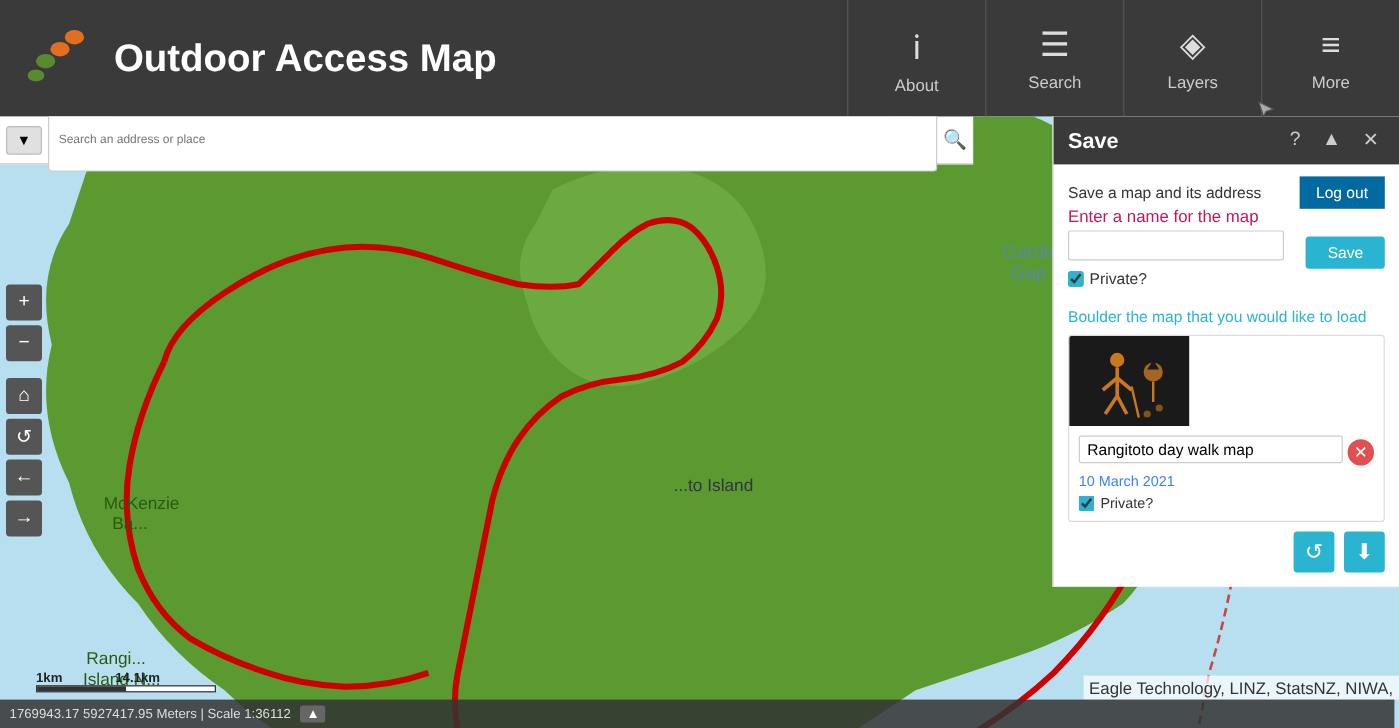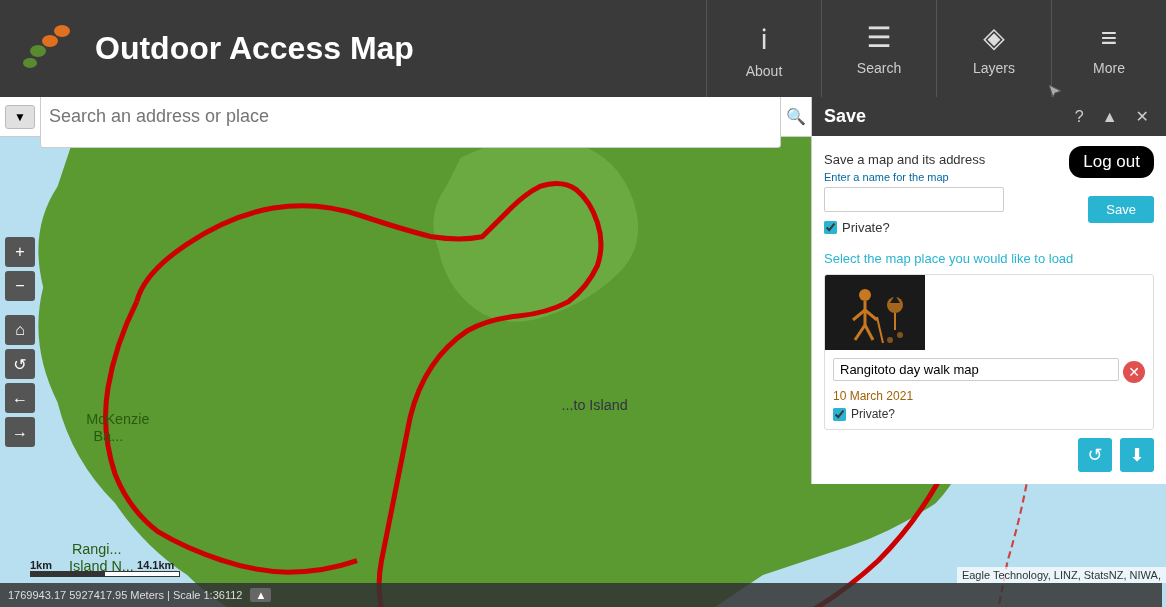--- a/index.html
+++ b/index.html
@@ -153,21 +153,21 @@
       bottom: 30px;
       left: 30px;
       z-index: 200;
     }
 
     
     #save-panel {
       position: absolute;
       top: 97px;
       right: 0;
-      width: 355px;
+      width: 289px;
       background: white;
       z-index: 300;
       border-left: 1px solid #ccc;
       display: flex;
       flex-direction: column;
     }
     #save-panel-header {
       background: #3a3a3a;
       color: white;
       padding: 8px 12px;
@@ -323,21 +323,21 @@
       display: flex;
       align-items: center;
       justify-content: center;
     }
 
     
     #attribution {
       position: absolute;
       bottom: 24px;
       right: 0;
-      font-size: 11px;
+      font-size: 14px;
       color: #333;
       background: rgba(255,255,255,0.7);
       padding: 2px 5px;
       z-index: 200;
     }
 
     
     #cursor-dot {
       position: absolute;
       top: 83px;
@@ -410,36 +410,36 @@
     <text x="65" y="317" fill="#2a5a10" font-size="10" font-family="Arial">Ba...</text>
     <text x="50" y="395" fill="#2a5a10" font-size="10" font-family="Arial">Rangi...</text>
     <text x="48" y="407" fill="#2a5a10" font-size="10" font-family="Arial">Island N...</text>
     <text x="390" y="295" fill="#334" font-size="10" font-family="Arial">...to Island</text>
 
     <path d="M680,0 Q690,50 700,100 Q710,150 720,200 Q730,250 720,300 Q715,350 700,400 Q690,450 680,510" fill="none" stroke="#cc4444" stroke-width="1.5" stroke-dasharray="5,3"></path>
   </svg>
 
   <div id="search-bar" style="position:absolute;top:0;left:0;right:355px;height:40px;background:white;display:flex;align-items:center;padding:0 5px;gap:5px;z-index:200;border-bottom:1px solid #ccc;">
     <button id="dropdown-btn">▼</button>
-    <input id="search-input" type="text" style="flex: 1 1 0%; border: 1px solid rgb(204, 204, 204); border-radius: 3px; padding: 20px 8px; font-size: 18px; outline: none;" placeholder="Search an address or place">
+    <input id="search-input" type="text" style="flex: 1 1 0%; border: 1px solid rgb(204, 204, 204); border-radius: 3px; padding: 20px 8px; font-size: 10px; outline: none;" placeholder="Search an address or place">
     <button id="search-btn">🔍</button>
   </div>
 
   <div id="left-toolbar">
     <button class="tool-btn">+</button>
     <button class="tool-btn">−</button>
     <div style="height:6px;"></div>
     <button class="tool-btn">⌂</button>
     <button class="tool-btn">↺</button>
     <button class="tool-btn">←</button>
     <button class="tool-btn">→</button>
   </div>
 
   <div id="scale-bar" style="position:absolute;bottom:30px;left:30px;z-index:200;">
-    <div style="display:flex;align-items:center;gap:85px;margin-top:24px;">
+    <div style="display:flex;align-items:center;gap:44px;margin-top:24px;">
       <span style="font-size:11px;font-weight:bold;color:#222;">1km</span>
       <span style="font-size:11px;font-weight:bold;color:#222;">14.1km</span>
     </div>
     <div style="width:150px;height:6px;background:linear-gradient(to right, #333 50%, white 50%);border:1px solid #333;"></div>
   </div>
 
   <div id="attribution">
     <span>Eagle Technology, LINZ, StatsNZ, NIWA,</span>
   </div>
 
@@ -451,36 +451,36 @@
 
 <div id="save-panel">
   <div id="save-panel-header">
     <span id="save-panel-title">Save</span>
     <button class="panel-header-btn">?</button>
     <button class="panel-header-btn">▲</button>
     <button class="panel-header-btn">✕</button>
   </div>
   <div id="save-panel-body" style="padding:12px;position:relative;">
 
-    <button id="logout-btn" style="position:absolute;top:10px;right:12px;background:#000000;color:white;border:none;border-radius:13px;padding:6px 14px;cursor:pointer;font-size:17px;">Log out</button>
+    <button id="logout-btn" style="position:absolute;top:10px;right:12px;background:#0369a1;color:white;border:none;border-radius:0;padding:6px 14px;cursor:pointer;font-size:13px;">Log out</button>
 
     <div id="save-section">
       <div id="save-description" style="font-size:13px;color:#333;margin-bottom:4px;margin-top:4px;">Save a map and its address</div>
-      <div id="save-name-label" style="font-size:11px;color:#0369a1;margin-bottom:4px;">Enter a name for the map</div>
+      <div id="save-name-label" style="font-size:14px;color:#be185d;margin-bottom:4px;">Enter a name for the map</div>
       <input id="save-name-input" type="text" style="width: 180px; border: 1px solid rgb(204, 204, 204); border-radius: 2px; padding: 4px 6px; font-size: 13px; margin-bottom: 8px; display: block;">
       <div id="private-checkbox-row" style="display:flex;align-items:center;gap:5px;margin-bottom:8px;">
         <input type="checkbox" id="private-check" checked="" style="accent-color: rgb(41, 181, 209);">
         <label for="private-check" style="font-size:13px;color:#333;">Private?</label>
       </div>
     </div>
 
     <button id="save-btn" style="position:absolute;top:60px;right:12px;background:#29b5d1;color:white;border:none;border-radius:3px;padding:6px 18px;cursor:pointer;font-size:13px;">Save</button>
 
     <div id="load-section">
-      <div id="load-section-title" style="font-size:13px;color:#29b5d1;margin-bottom:8px;">Select the map place you would like to load</div>
+      <div id="load-section-title" style="font-size:13px;color:#29b5d1;margin-bottom:8px;">Boulder the map that you would like to load</div>
 
       <div id="map-item" style="display:flex;align-items:stretch;border:1px solid #ddd;border-radius:3px;overflow:hidden;margin-bottom:8px;">
 
         <div id="map-item-thumb" style="width:100px;background:#1a1a1a;display:flex;align-items:center;justify-content:center;flex-shrink:0;">
           <svg width="80" height="75" viewBox="0 0 80 75">
 
             <rect width="80" height="75" fill="#1a1a1a"></rect>
 
             <circle cx="30" cy="20" r="6" fill="#c87820"></circle>
             <line x1="30" y1="26" x2="30" y2="50" stroke="#c87820" stroke-width="3"></line>
@@ -498,21 +498,21 @@
             <circle cx="55" cy="65" r="3" fill="#c87820" fill-opacity="0.6"></circle>
             <circle cx="65" cy="60" r="3" fill="#c87820" fill-opacity="0.6"></circle>
           </svg>
         </div>
 
         <div id="map-item-details" style="padding:8px;flex:1;">
           <div style="display:flex;align-items:center;margin-bottom:4px;">
             <input id="map-name-input" type="text" style="flex: 1 1 0%; border: 1px solid rgb(204, 204, 204); border-radius: 2px; padding: 3px 6px; font-size: 13px;" value="Rangitoto day walk map">
             <button id="delete-map-btn" style="background:#e05050;color:white;border:none;border-radius:50%;width:22px;height:22px;cursor:pointer;font-size:14px;display:flex;align-items:center;justify-content:center;flex-shrink:0;margin-left:4px;">✕</button>
           </div>
-          <div id="map-date" style="font-size:12px;color:#a16207;margin-bottom:4px;">10 March 2021</div>
+          <div id="map-date" style="font-size:12px;color:#3b82f6;margin-bottom:4px;">10 March 2021</div>
           <div id="map-private-row" style="display:flex;align-items:center;gap:5px;font-size:12px;">
             <input type="checkbox" id="map-private-check" checked="" style="accent-color: rgb(41, 181, 209);">
             <label for="map-private-check" style="font-size:12px;color:#333;">Private?</label>
           </div>
         </div>
       </div>
 
       <div id="map-action-btns" style="display:flex;justify-content:flex-end;gap:8px;">
         <button class="map-action-btn" title="Load" style="background:#29b5d1;color:white;border:none;border-radius:3px;width:34px;height:34px;cursor:pointer;font-size:18px;display:flex;align-items:center;justify-content:center;">↺</button>
         <button class="map-action-btn" title="Export" style="background:#29b5d1;color:white;border:none;border-radius:3px;width:34px;height:34px;cursor:pointer;font-size:18px;display:flex;align-items:center;justify-content:center;">⬇</button>

